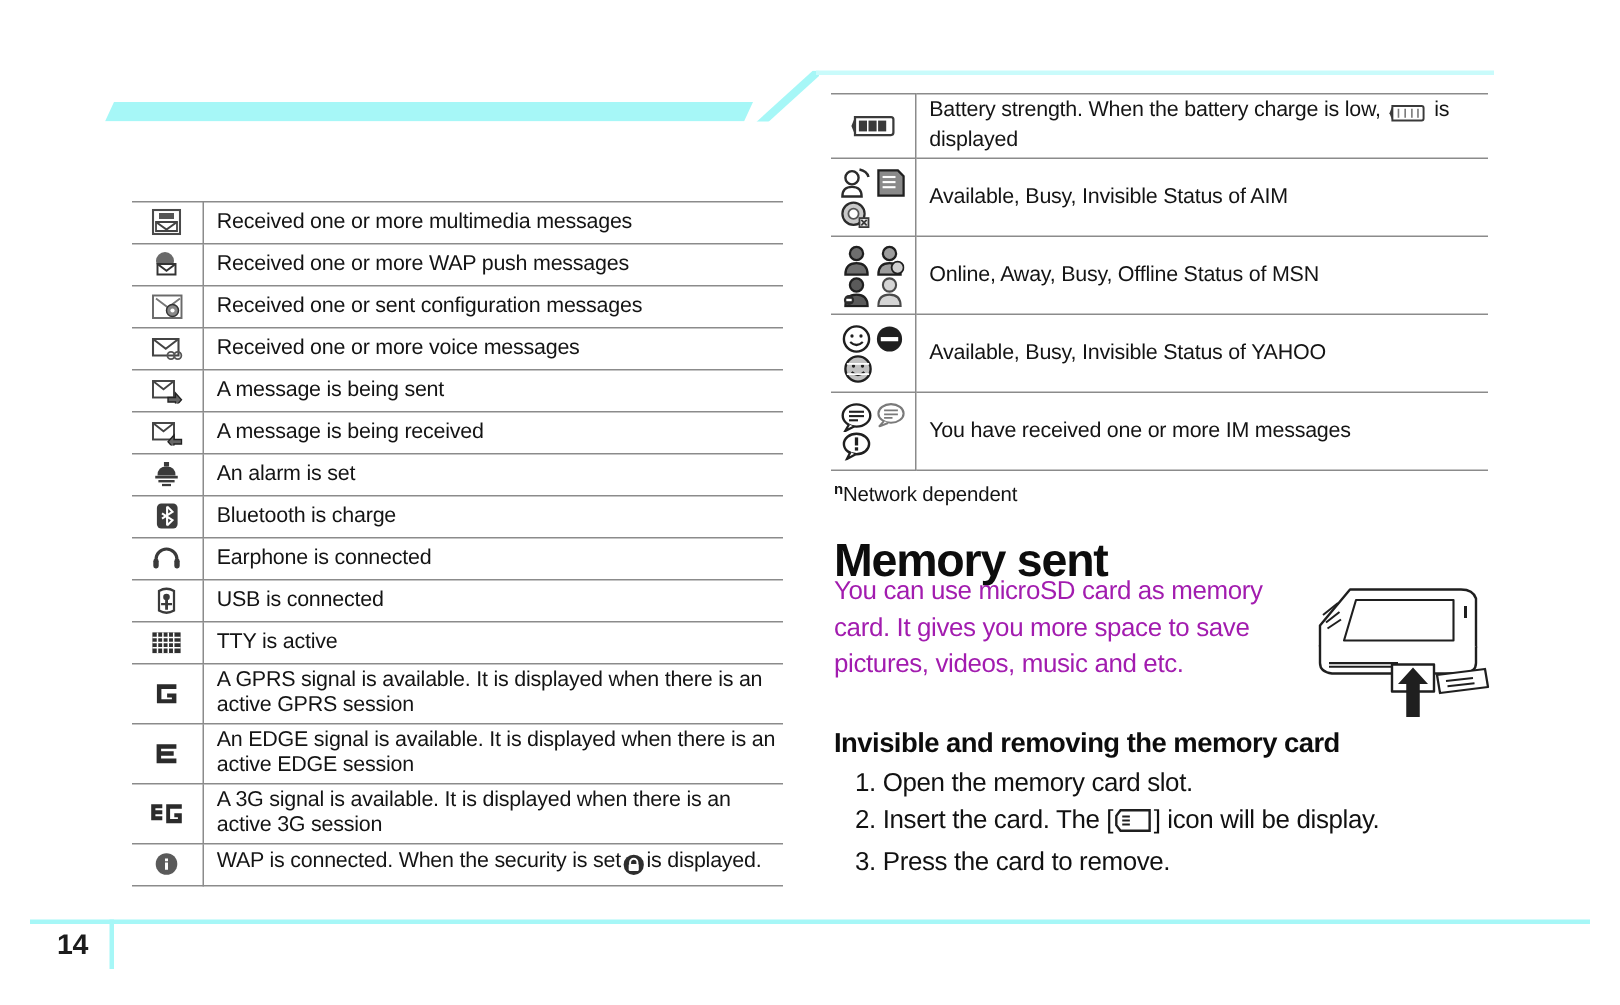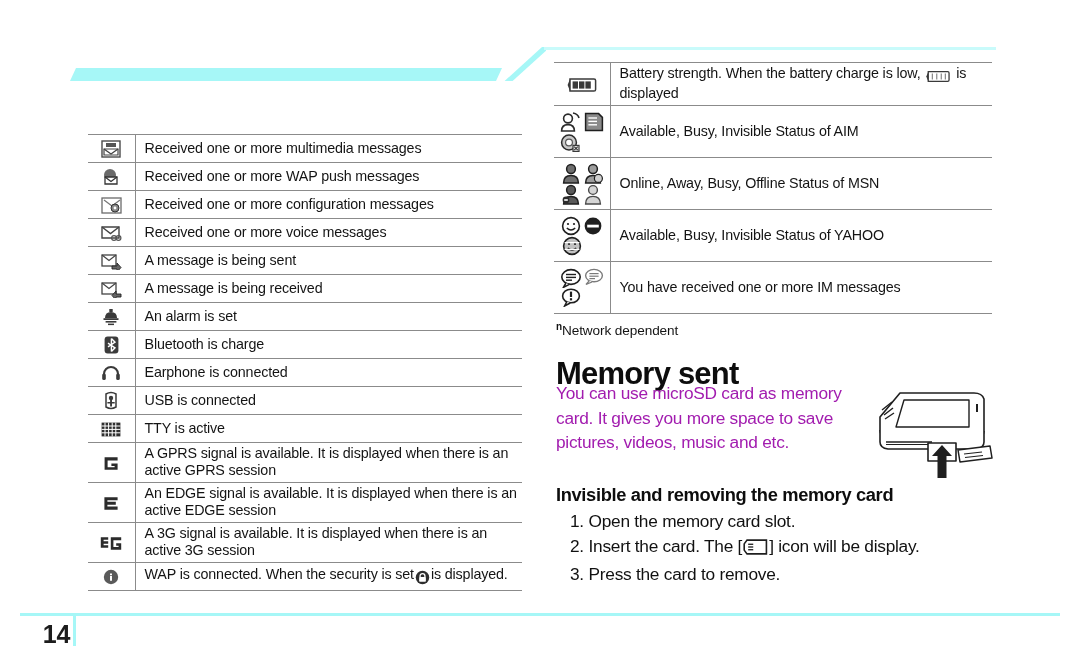--- a/index.html
+++ b/index.html
@@ -69,22 +69,22 @@
     top: 613px;
     width: 3px;
     height: 33px;
     background: #a6f7f7;
   }
   .page-number {
     position: absolute;
     left: 38px;
     top: 620px;
     width: 32px;
-    text-align: right;
-    font-size: 25px;
+    text-align: left;
+    font-size: 19px;
     font-weight: bold;
     color: #1c1c1c;
     letter-spacing: -0.3px;
   }
 
   
   .icon-table {
     position: absolute;
     border-collapse: collapse;
     table-layout: fixed;
@@ -242,21 +242,21 @@
 
       <tr>
         <td class="ic">
           <span class="gi"><svg width="21" height="17" viewBox="0 0 21 17">
             <rect x="1" y="1" width="19" height="15" fill="#fff" stroke="#6a6a6a" stroke-width="1.3"></rect>
             <path d="M3 3 l8 6 l8 -6" fill="none" stroke="#777" stroke-width="1.2"></path>
             <circle cx="14" cy="11" r="4" fill="#888" stroke="#333" stroke-width="1"></circle>
             <circle cx="14" cy="11" r="1.4" fill="#fff"></circle>
           </svg></span>
         </td>
-        <td class="tx">Received one or more configuration messages</td>
+        <td class="tx">Received one or sent configuration messages</td>
       </tr>
 
       <tr>
         <td class="ic">
           <span class="gi"><svg width="21" height="17" viewBox="0 0 21 17">
             <path d="M1 2 h17 v11 h-17 z" fill="#fff" stroke="#444" stroke-width="1.4"></path>
             <path d="M1 2 l8.5 6.5 l8.5 -6.5" fill="none" stroke="#444" stroke-width="1.4"></path>
             <circle cx="13" cy="13" r="2.4" fill="none" stroke="#555" stroke-width="1.2"></circle>
             <circle cx="17.5" cy="13" r="2.4" fill="none" stroke="#555" stroke-width="1.2"></circle>
           </svg></span>

